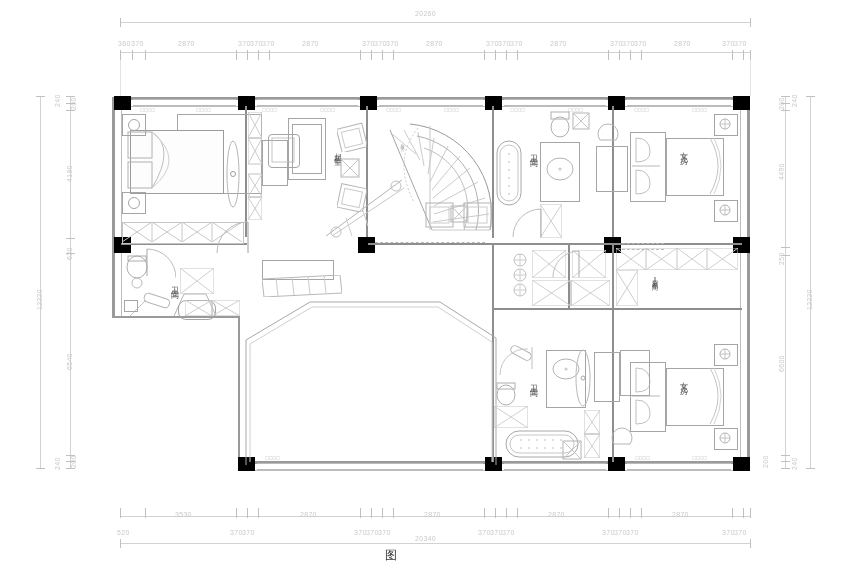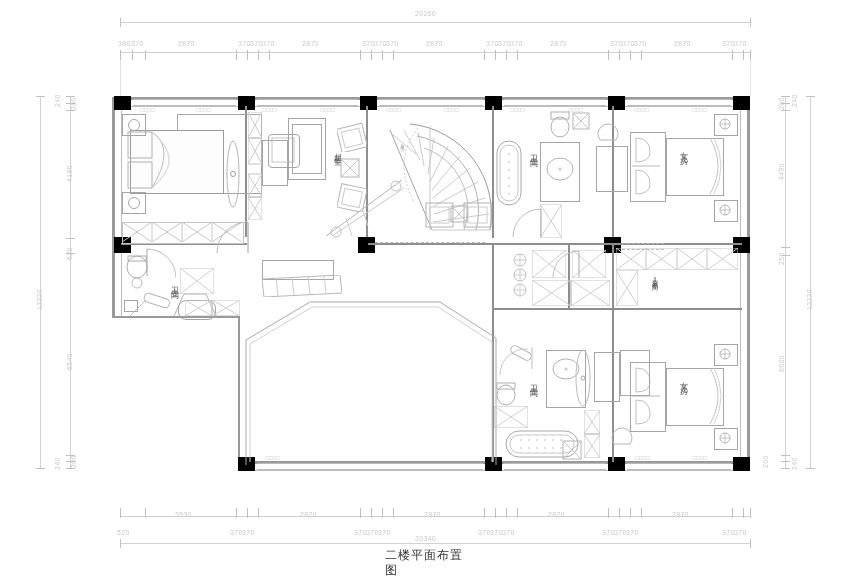--- a/index.html
+++ b/index.html
@@ -678,17 +678,16 @@
   <div class="dimtxt" style="left:626px;top:529px;">370</div>
   <div class="dimtxt" style="left:722px;top:529px;">370</div>
   <div class="dimtxt" style="left:734px;top:529px;">370</div>
 
   <div class="dimline" style="left:120px;top:543px;width:630px;height:1px;"></div>
   <div class="tick" style="left:120px;top:539px;height:9px;"></div>
   <div class="tick" style="left:750px;top:539px;height:9px;"></div>
   <div class="dimtxt" style="left:415px;top:535px;">20340</div>
 
   <div id="title">
-    <div>二楼平面布置</div>
     <div>图</div>
   </div>
 
 </div>
 
 </body></html>

